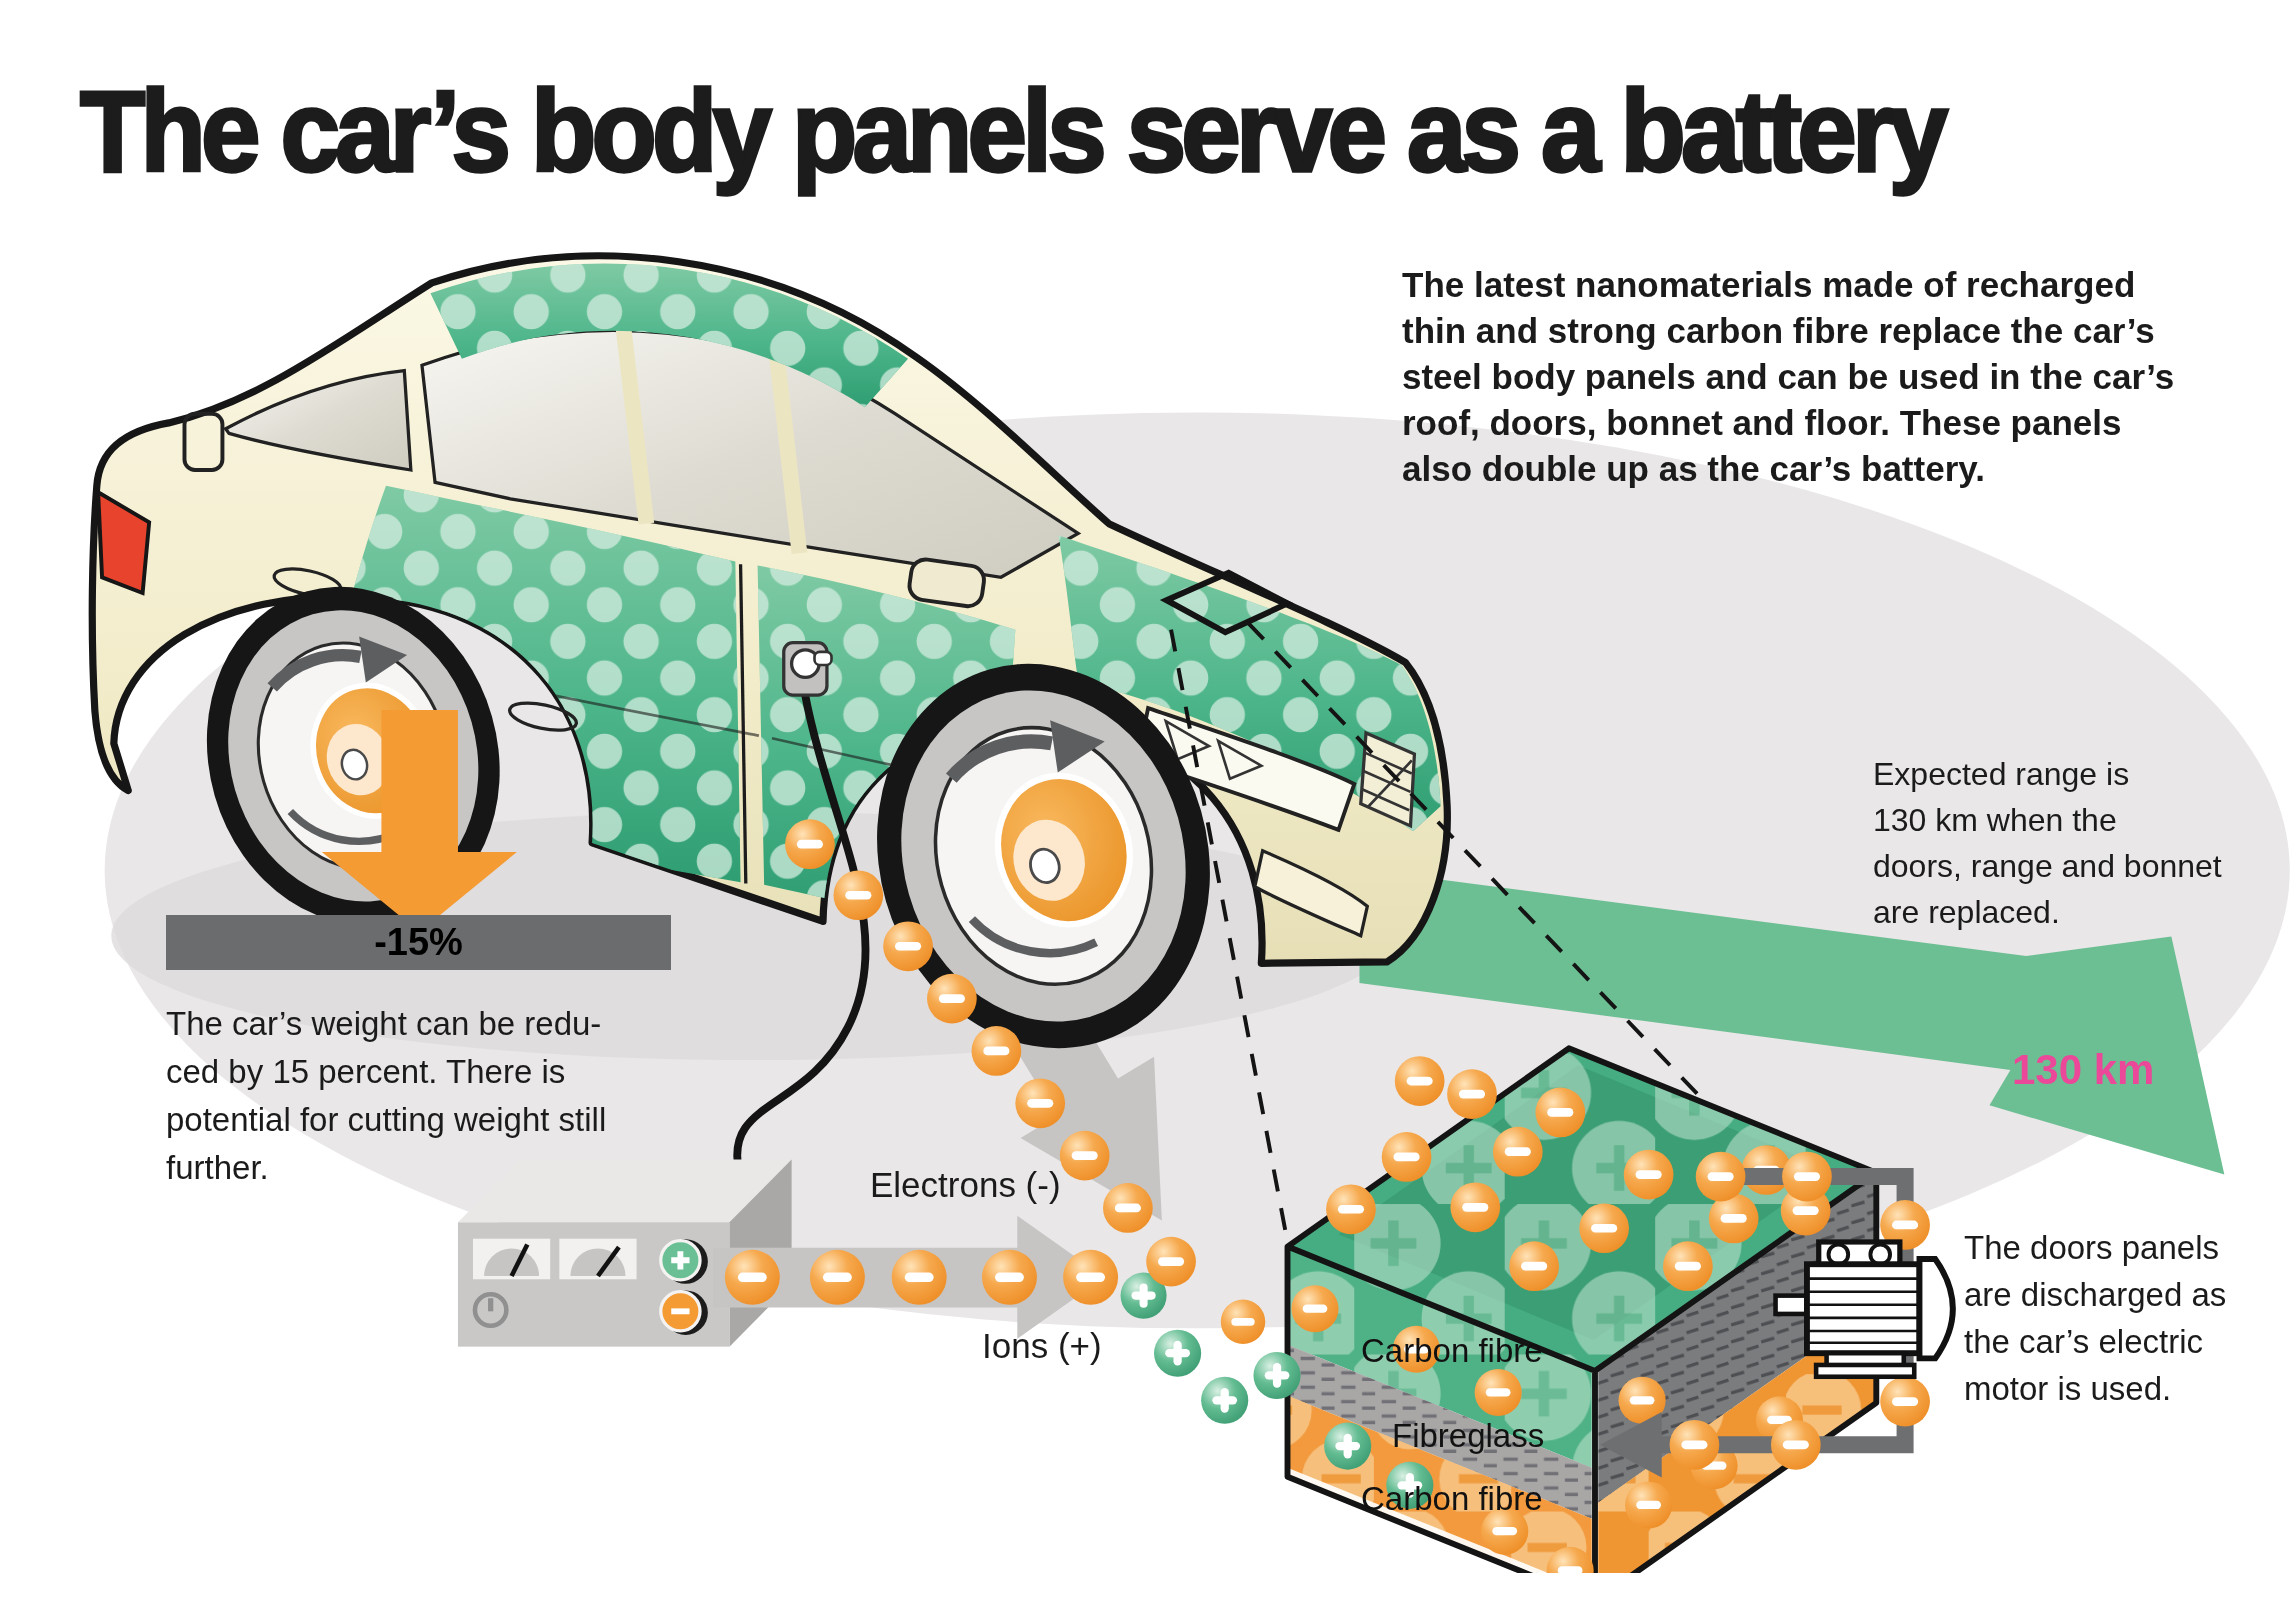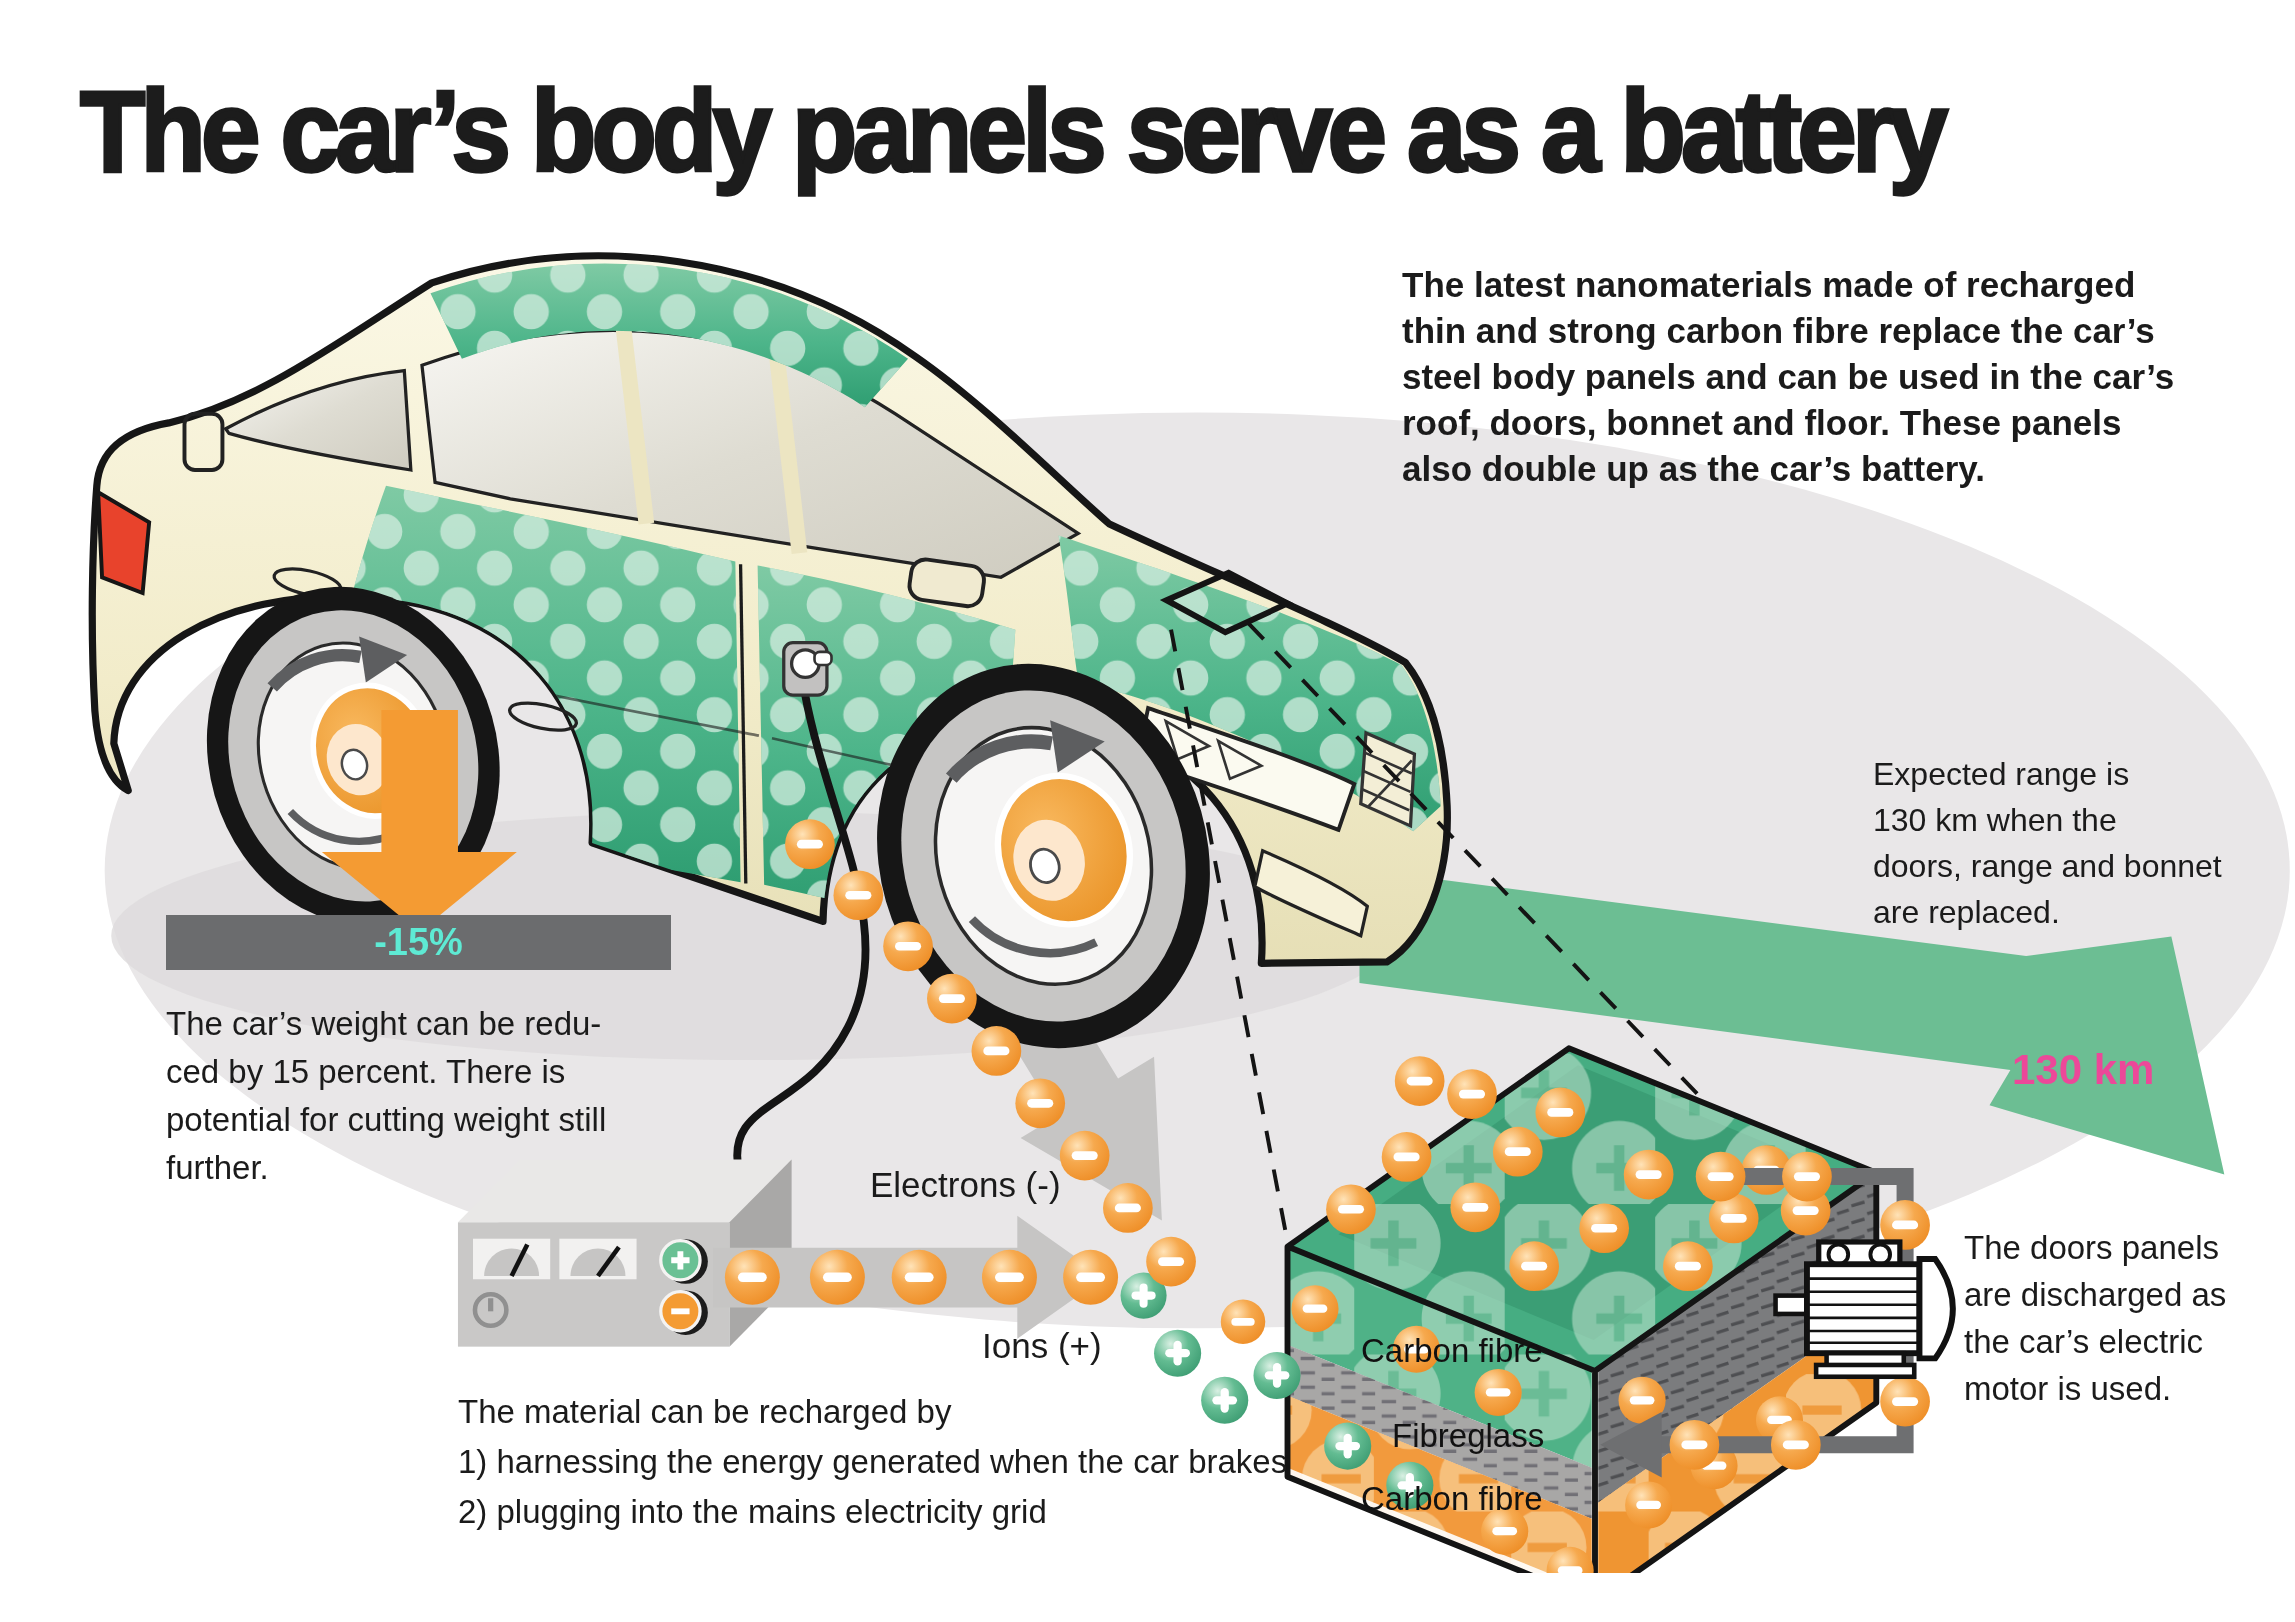--- a/index.html
+++ b/index.html
@@ -5,21 +5,21 @@
   html,body{margin:0;padding:0;background:#ffffff;}
   .stage{position:relative;width:2295px;height:1573px;overflow:hidden;background:#ffffff;
          font-family:"Liberation Sans", sans-serif;color:#1b1b1b;}
   .stage svg{position:absolute;left:0;top:0;}
   .txt{position:absolute;white-space:nowrap;}
   .title{left:80px;top:65px;font-size:115px;font-weight:bold;letter-spacing:-5.2px;
          transform:scaleX(.93);transform-origin:left top;-webkit-text-stroke:3.3px #1c1c1c;color:#1c1c1c;}
   .intro{left:1402px;top:262px;font-size:35px;font-weight:bold;line-height:46px;}
   .weight-text{left:166px;top:1000px;font-size:33px;line-height:48px;}
   .badge{position:absolute;left:166px;top:915px;width:505px;height:55px;background:#6b6c6e;
-         color:#5eead4;font-size:38px;font-weight:bold;text-align:center;line-height:55px;}
+         color:#000000;font-size:38px;font-weight:bold;text-align:center;line-height:55px;}
   .range-text{left:1873px;top:751px;font-size:32px;line-height:46px;}
   .arrow-km{left:2012px;top:1046px;font-size:42px;font-weight:bold;color:#ec4899;}
   .electrons{left:870px;top:1165px;font-size:35px;}
   .ions{left:982px;top:1326px;font-size:35px;}
   .layer{position:absolute;font-size:33px;color:#111;}
   .layer1{left:1361px;top:1332px;}
   .layer2{left:1392px;top:1417px;}
   .layer3{left:1361px;top:1480px;}
   .discharge{left:1964px;top:1224px;font-size:33px;line-height:47px;}
   .recharge{left:458px;top:1387px;font-size:33px;line-height:50px;}
@@ -343,20 +343,15 @@
 <div class="layer layer2">Fibreglass</div>
 <div class="layer layer3">Carbon fibre</div>
 
 <div class="txt discharge">
   <div>The doors panels</div>
   <div>are discharged as</div>
   <div>the car’s electric</div>
   <div>motor is used.</div>
 </div>
 
-<div class="txt recharge">
-  <div>The material can be recharged by</div>
-  <div>1) harnessing the energy generated when the car brakes</div>
-  <div>2) plugging into the mains electricity grid</div>
-</div>
 
 </div>
 
 
 </body></html>

